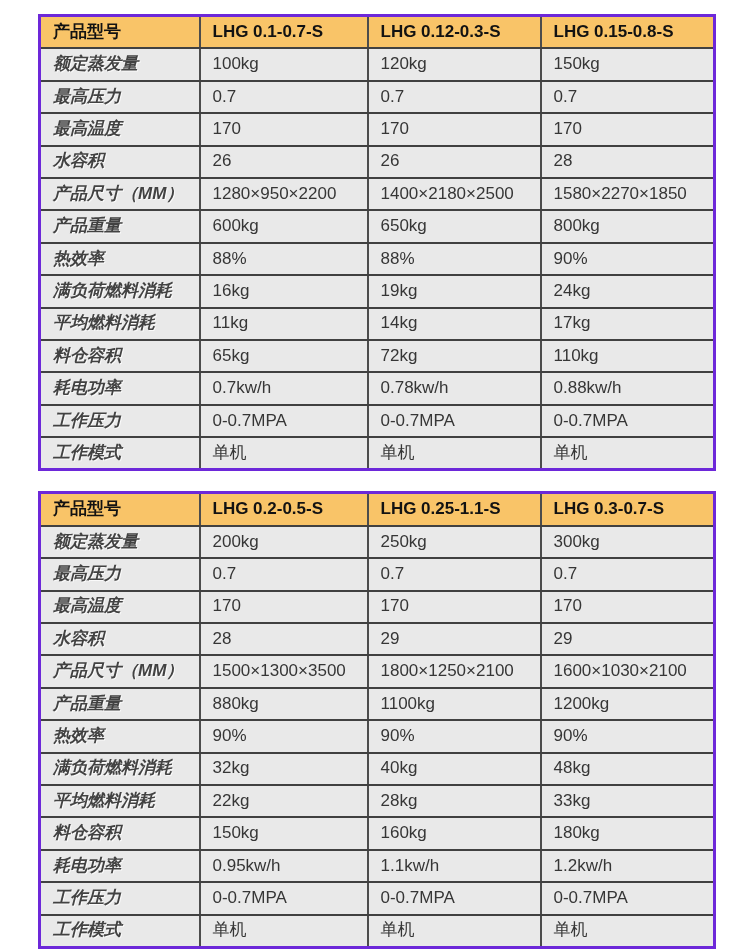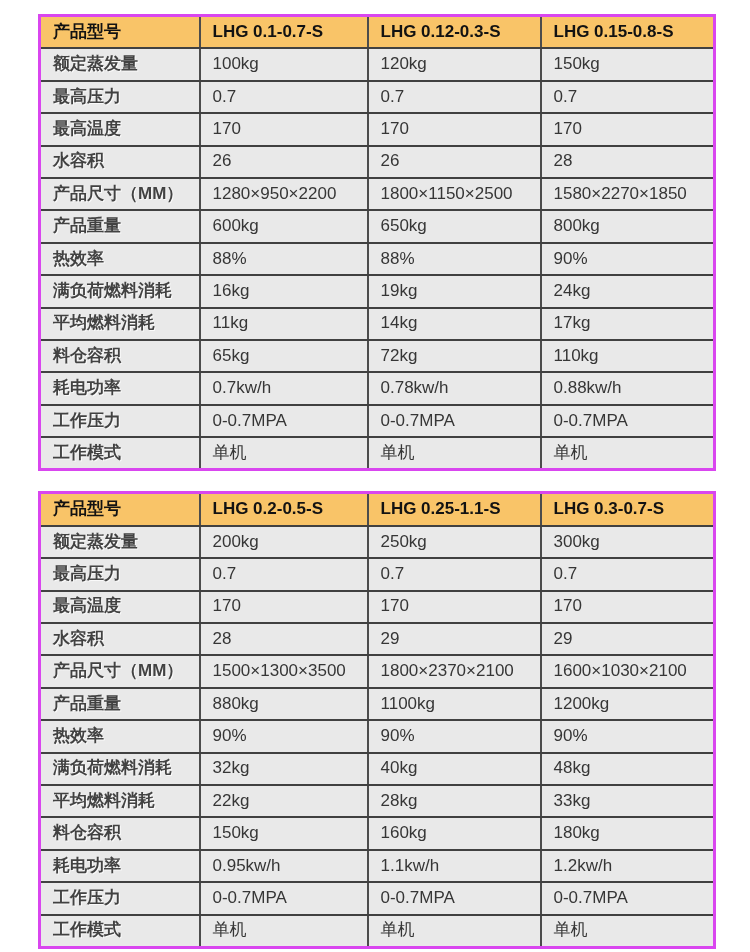--- a/index.html
+++ b/index.html
@@ -12,21 +12,21 @@
     width: 750px;
     height: 952px;
     box-sizing: border-box;
     padding: 14px 37px 12px 38px;
     background: #ffffff;
   }
   table.spec-table {
     border-collapse: collapse;
     table-layout: fixed;
     width: 675px;
-    border: 3px solid #d946ef;
+    border: 3px solid #6d28d9;
     background: #fdba74;
   }
   table.spec-table:first-of-type {
     margin-bottom: 20px;
   }
   col.c-label  { width: 160px; }
   col.c-v1     { width: 168px; }
   col.c-v2     { width: 173px; }
   col.c-v3     { width: 174px; }
   .spec-table th, .spec-table td {
@@ -47,20 +47,21 @@
   .spec-table thead th {
     background: #f9c468;
     color: #121212;
     font-weight: bold;
   }
   .spec-table tbody th.row-label {
     background: #e9e9e9;
     color: #424242;
     font-weight: bold;
     text-shadow: 1px 1px 0 rgba(255,255,255,0.75);
+    font-style: italic;
   }
   .spec-table tbody td.value-cell {
     background: #e9e9e9;
     color: #363636;
     font-weight: normal;
   }
 </style>
 </head>
 <body>
 
@@ -101,21 +102,21 @@
         </tr>
         <tr>
           <th class="row-label">水容积</th>
           <td class="value-cell">26</td>
           <td class="value-cell">26</td>
           <td class="value-cell">28</td>
         </tr>
         <tr>
           <th class="row-label">产品尺寸（MM）</th>
           <td class="value-cell">1280×950×2200</td>
-          <td class="value-cell">1800×1150×2500</td>
+          <td class="value-cell">1400×2180×2500</td>
           <td class="value-cell">1580×2270×1850</td>
         </tr>
         <tr>
           <th class="row-label">产品重量</th>
           <td class="value-cell">600kg</td>
           <td class="value-cell">650kg</td>
           <td class="value-cell">800kg</td>
         </tr>
         <tr>
           <th class="row-label">热效率</th>
@@ -198,21 +199,21 @@
         </tr>
         <tr>
           <th class="row-label">水容积</th>
           <td class="value-cell">28</td>
           <td class="value-cell">29</td>
           <td class="value-cell">29</td>
         </tr>
         <tr>
           <th class="row-label">产品尺寸（MM）</th>
           <td class="value-cell">1500×1300×3500</td>
-          <td class="value-cell">1800×2370×2100</td>
+          <td class="value-cell">1800×1250×2100</td>
           <td class="value-cell">1600×1030×2100</td>
         </tr>
         <tr>
           <th class="row-label">产品重量</th>
           <td class="value-cell">880kg</td>
           <td class="value-cell">1100kg</td>
           <td class="value-cell">1200kg</td>
         </tr>
         <tr>
           <th class="row-label">热效率</th>

